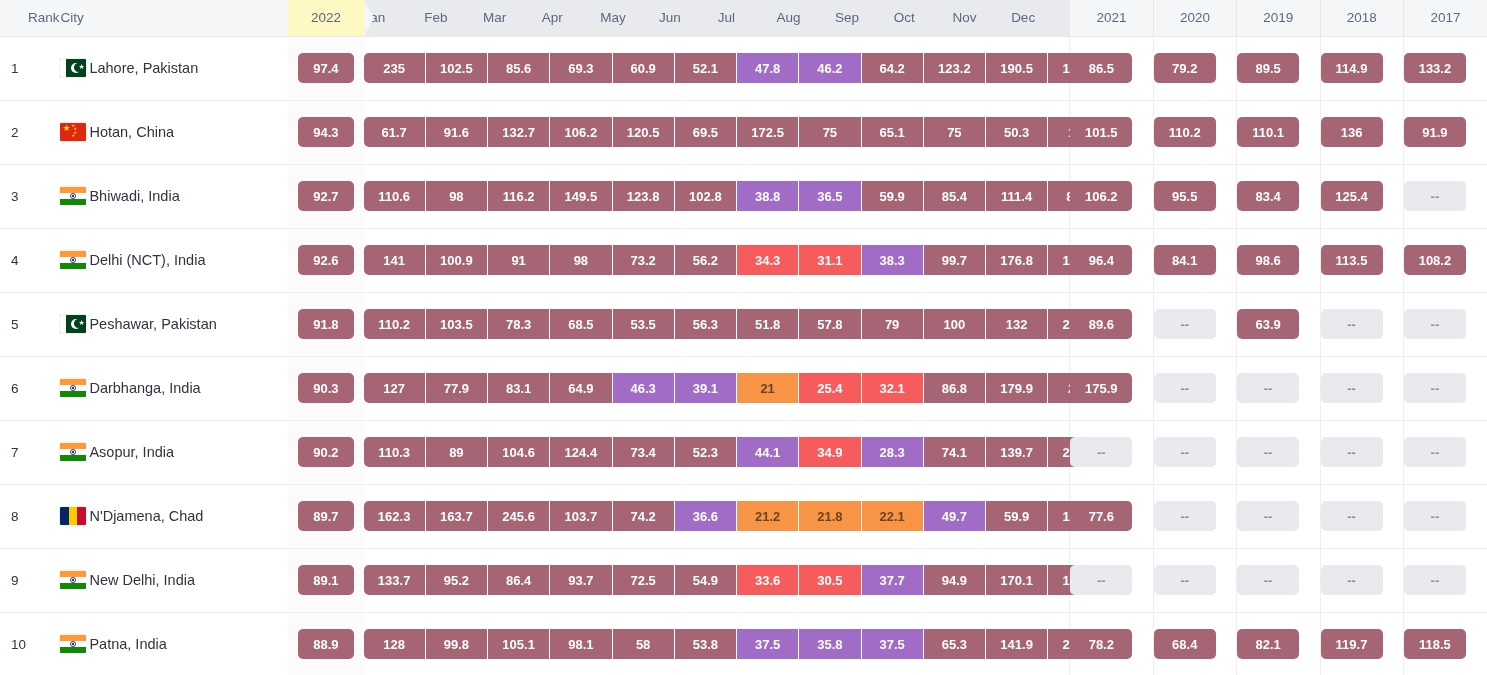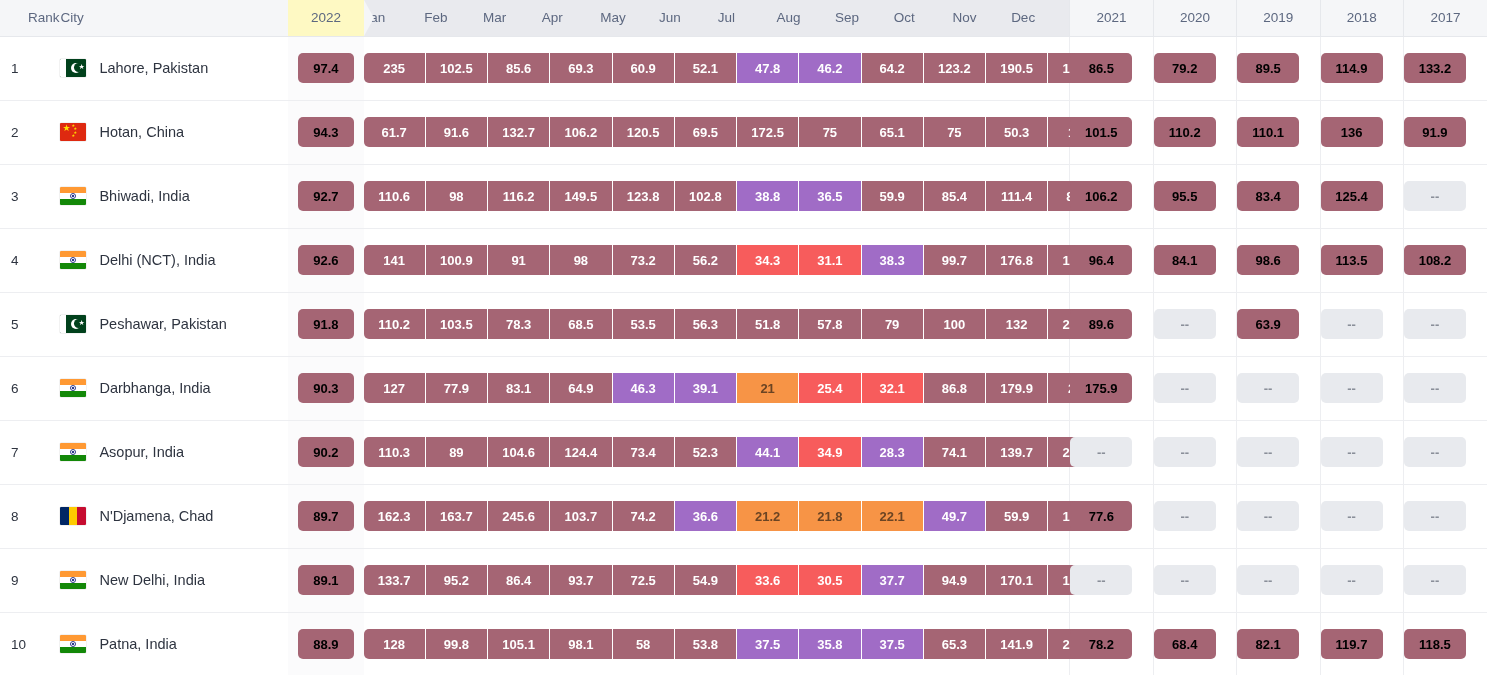--- a/index.html
+++ b/index.html
@@ -65,21 +65,21 @@
     background: #ffffff;
     vertical-align: middle;
   }
   td.c-rank {
     padding-left: 11px;
     font-size: 13.5px;
     color: #2e3440;
     text-align: left;
   }
   td.c-city { padding-left: 11px; }
-  .city-cell { display: flex; align-items: center; gap: 13px; }
+  .city-cell { display: flex; align-items: center; gap: 3px; }
   .city-name {
     font-size: 14.5px; color: #2e3440;
     white-space: nowrap;
   }
 
   
   .flag {
     width: 26px; height: 18px;
     flex: 0 0 26px;
     border-radius: 1px;
@@ -132,21 +132,21 @@
     background: radial-gradient(circle, #2d3a8c 0 1.2px, transparent 1.2px);
   }
   .flag.td {
     background: linear-gradient(to right,
       #002664 0 33.33%, #fecb00 33.33% 66.66%, #c60c30 66.66% 100%);
   }
 
   
   .badge {
     display: inline-flex; align-items: center; justify-content: center;
-    font-size: 13px; font-weight: bold; color: #000000;
+    font-size: 13px; font-weight: bold; color: #ffffff;
     height: 30px;
     border-radius: 5px;
   }
   .badge.mauve  { background: #a56574; }
   .badge.none   { background: #e8eaee; color: #8a8f99; font-weight: bold; }
 
   td.c-cur { text-align: center; background: #fbfbfc; }
   td.c-cur .badge { width: 56px; }
 
   

